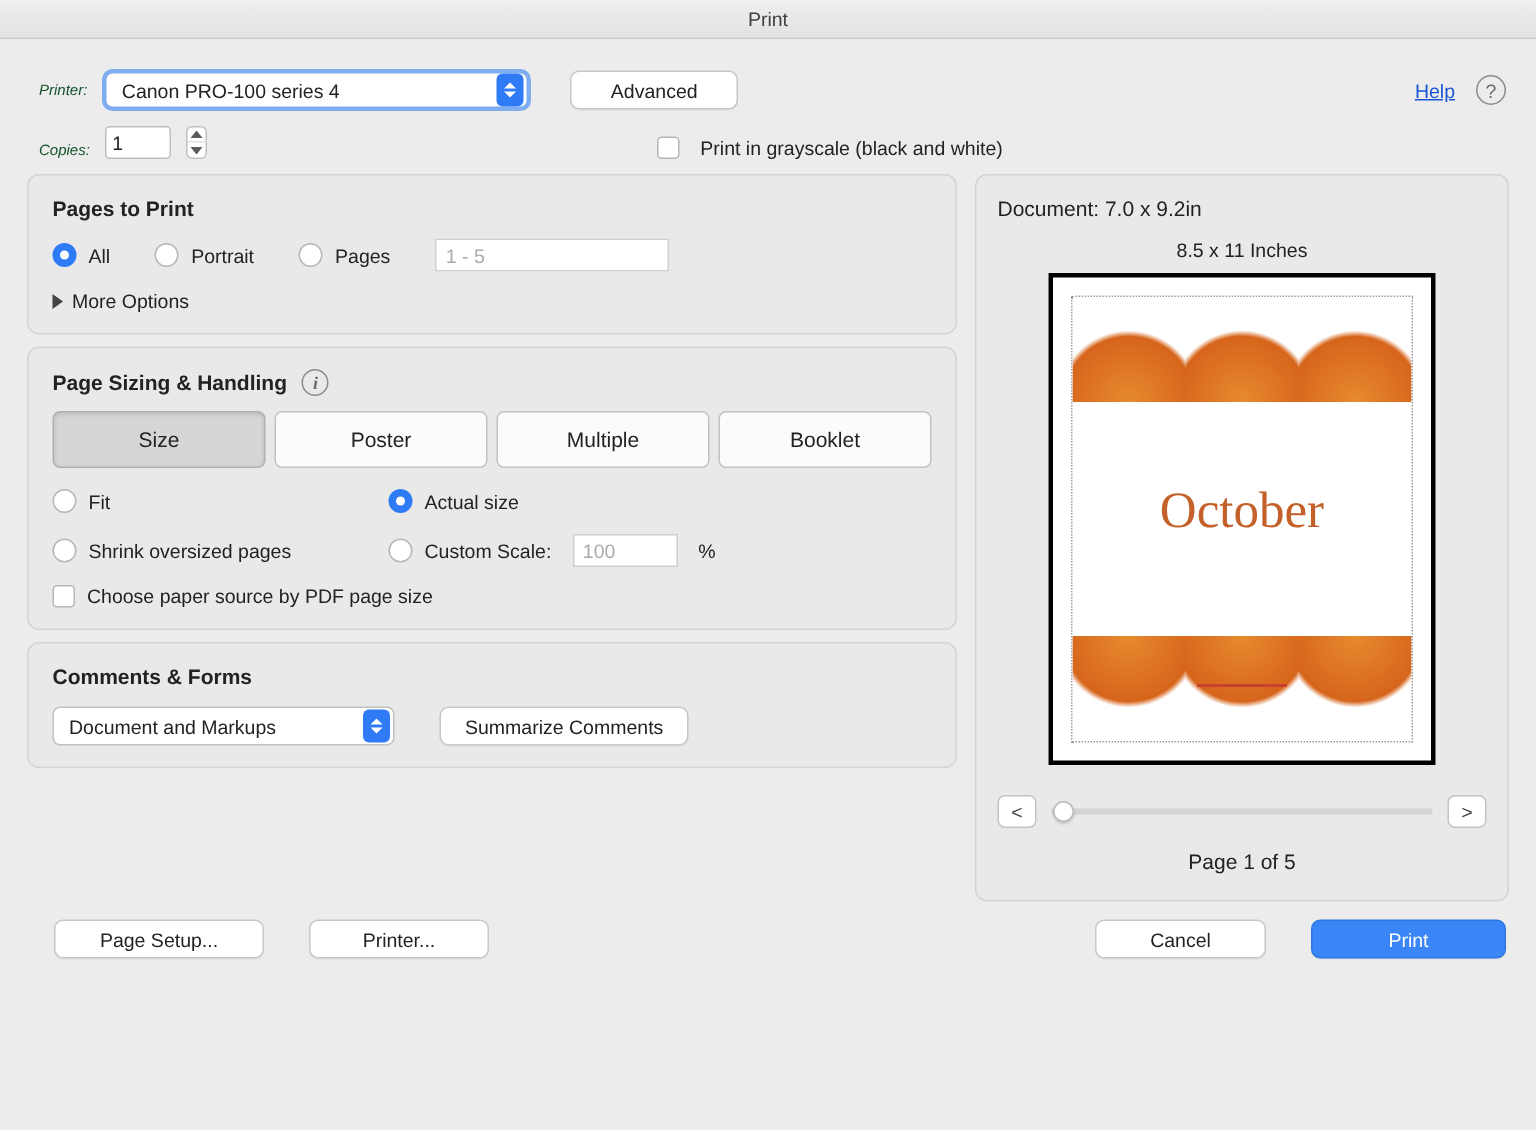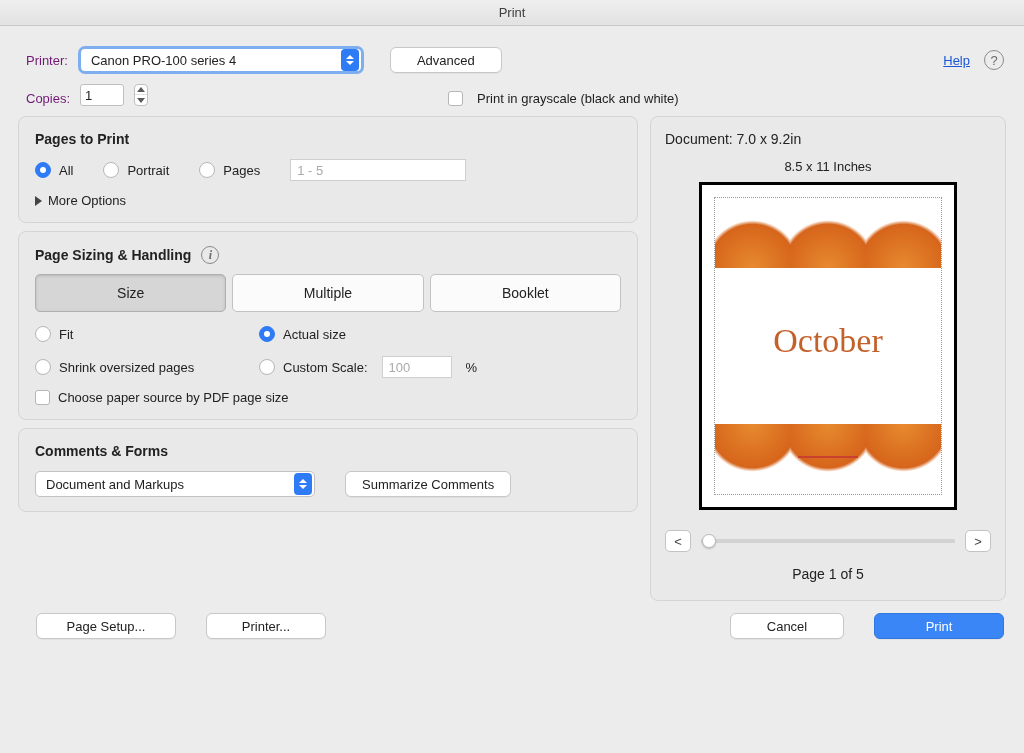--- a/index.html
+++ b/index.html
@@ -4,21 +4,21 @@
 <style>
   * { box-sizing: border-box; }
   html, body { margin:0; padding:0; font-family: -apple-system, BlinkMacSystemFont, "Helvetica Neue", Arial, sans-serif; font-size:13px; color:#222; }
   body { background:#ececec; width:1024px; height:753px; overflow:hidden; }
 
   .titlebar { height:26px; background:linear-gradient(#efefef,#e2e2e2); border-bottom:1px solid #c9c9c9; text-align:center; line-height:26px; font-size:13px; color:#404040; }
 
   .content { padding:10px 14px 14px 14px; }
 
   .toprow { display:flex; align-items:center; padding:10px 6px 4px 12px; gap:10px; }
-  .label { font-size:13px; color:#701a75; }
+  .label { font-size:10px; color:#14532d;font-style:italic; }
   .select-wrap { position:relative; border:3px solid #7faef0; border-radius:7px; background:#fff; display:inline-flex; align-items:center; height:28px; }
   .select-inner { padding:0 10px; min-width:260px; font-size:13px; height:22px; display:flex; align-items:center; }
   .select-arrows { width:18px; height:22px; background:#2f7bf6; border-radius:4px; margin:1px 2px 1px 0; display:flex; flex-direction:column; align-items:center; justify-content:center; }
   .select-arrows .arrow { width:0; height:0; border-left:4px solid transparent; border-right:4px solid transparent; }
   .select-arrows .arrow.up { border-bottom:4px solid #fff; margin-bottom:1px; }
   .select-arrows .arrow.down { border-top:4px solid #fff; margin-top:1px; }
 
   .btn { background:#fff; border:1px solid #c7c7c7; border-radius:6px; height:26px; padding:0 20px; font-size:13px; display:inline-flex; align-items:center; justify-content:center; box-shadow:0 1px 0 rgba(0,0,0,0.04); cursor:default;margin-left:16px; }
   .btn.primary { background:#3b86f7; color:#fff; border-color:#2f77df; }
 
@@ -39,37 +39,37 @@
   .main { display:flex; gap:12px; padding:0 4px; }
   .leftcol { flex:0 0 620px; display:flex; flex-direction:column; gap:8px; }
   .panel { background:#e9e9e9; border:1px solid #d4d4d4; border-radius:8px; padding:14px 16px; }
   .panel h3 { margin:0 0 12px 0; font-size:14px; font-weight:600; }
 
   .radio { width:16px; height:16px; border-radius:50%; border:1px solid #b6b6b6; background:#fff; display:inline-flex; align-items:center; justify-content:center; flex-shrink:0; }
   .radio.checked { border-color:#2f7bf6; background:#2f7bf6; }
   .radio.checked::after { content:''; width:6px; height:6px; background:#fff; border-radius:50%; }
   .radio-row { display:flex; align-items:center; gap:30px; }
   .rlabel { display:flex; align-items:center; gap:8px; }
-  .textin { border:1px solid #cfcfcf; height:22px; background:#fff; padding:0 6px; color:#aaa; width:176px; font-size:13px; display:flex; align-items:center; }
+  .textin { border:1px solid #cfcfcf; height:22px; background:#fff; padding:0 6px; color:#aaa; width:156px; font-size:13px; display:flex; align-items:center; }
   .disclosure { display:flex; align-items:center; gap:6px; margin-top:12px; font-size:13px; }
   .tri-right { width:0; height:0; border-top:5px solid transparent; border-bottom:5px solid transparent; border-left:7px solid #444; }
 
   .seg-outer { display:flex; align-items:center; gap:10px; }
   .info-icon { width:18px; height:18px; border:1.5px solid #8b8b8b; border-radius:50%; display:flex; align-items:center; justify-content:center; font-size:12px; font-style:italic; font-weight:bold; color:#6a6a6a; font-family:Georgia,serif; }
   .seg-group { display:flex; gap:6px; margin-top:10px; }
   .seg-btn { flex:1; height:38px; border:1px solid #c2c2c2; background:#fbfbfb; border-radius:5px; display:flex; align-items:center; justify-content:center; font-size:14px; }
   .seg-btn.active { background:#d6d6d6; border-color:#b0b0b0; box-shadow:inset 0 1px 3px rgba(0,0,0,0.15); }
 
   .sizing-opts { margin-top:14px; display:grid; grid-template-columns:220px auto; row-gap:14px; column-gap:4px; }
   .scalebox { border:1px solid #cfcfcf; height:22px; width:70px; background:#fff; padding:0 6px; color:#aaa; display:inline-flex; align-items:center; margin:0 6px; }
 
   .choose-cb { display:flex; align-items:center; gap:8px; margin-top:12px; }
 
   .comments-row { display:flex; gap:14px; margin-top:10px; align-items:center; }
-  .combo { border:1px solid #c2c2c2; border-radius:5px; height:26px; background:#fff; display:flex; align-items:center; width:280px; }
+  .combo { border:1px solid #c2c2c2; border-radius:5px; height:26px; background:#fff; display:flex; align-items:center; width:228px; }
   .combo .combo-text { padding:0 10px; flex:1; }
   .combo .combo-arrows { width:18px; height:22px; background:#2f7bf6; border-radius:4px; margin:0 2px 0 0; display:flex; flex-direction:column; align-items:center; justify-content:center; }
   .combo .combo-arrows .ca { width:0; height:0; border-left:4px solid transparent; border-right:4px solid transparent; }
   .combo .combo-arrows .ca.u { border-bottom:4px solid #fff; margin-bottom:1px; }
   .combo .combo-arrows .ca.d { border-top:4px solid #fff; margin-top:1px; }
 
   .rightcol { flex:1; background:#e9e9e9; border:1px solid #d4d4d4; border-radius:8px; padding:14px 14px 18px 14px; display:flex; flex-direction:column; }
   .doc-label { font-size:14px; margin-bottom:12px; }
   .paper-label { font-size:13px; text-align:center; margin-bottom:8px; }
   .preview-outer { align-self:center; width:258px; height:328px; border:3px solid #000; background:#fff; padding:12px; position:relative; }
@@ -164,20 +164,21 @@
         </div>
       </div>
 
       <div class="panel">
         <div class="seg-outer">
           <h3 style="margin:0;">Page Sizing &amp; Handling</h3>
           <div class="info-icon">i</div>
         </div>
         <div class="seg-group">
           <div class="seg-btn active">Size</div>
+          <div class="seg-btn">Poster</div>
           <div class="seg-btn">Multiple</div>
           <div class="seg-btn">Booklet</div>
         </div>
 
         <div class="sizing-opts">
           <div class="rlabel">
             <span class="radio"></span>
             <span>Fit</span>
           </div>
           <div class="rlabel">

